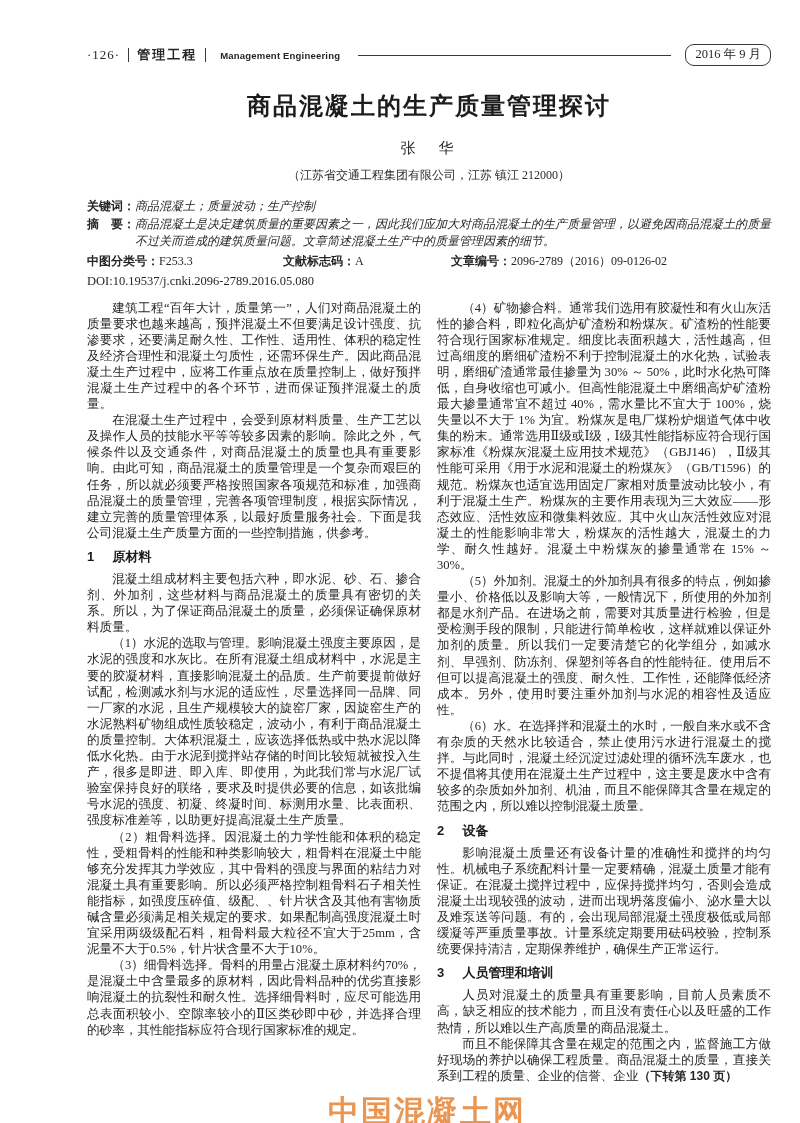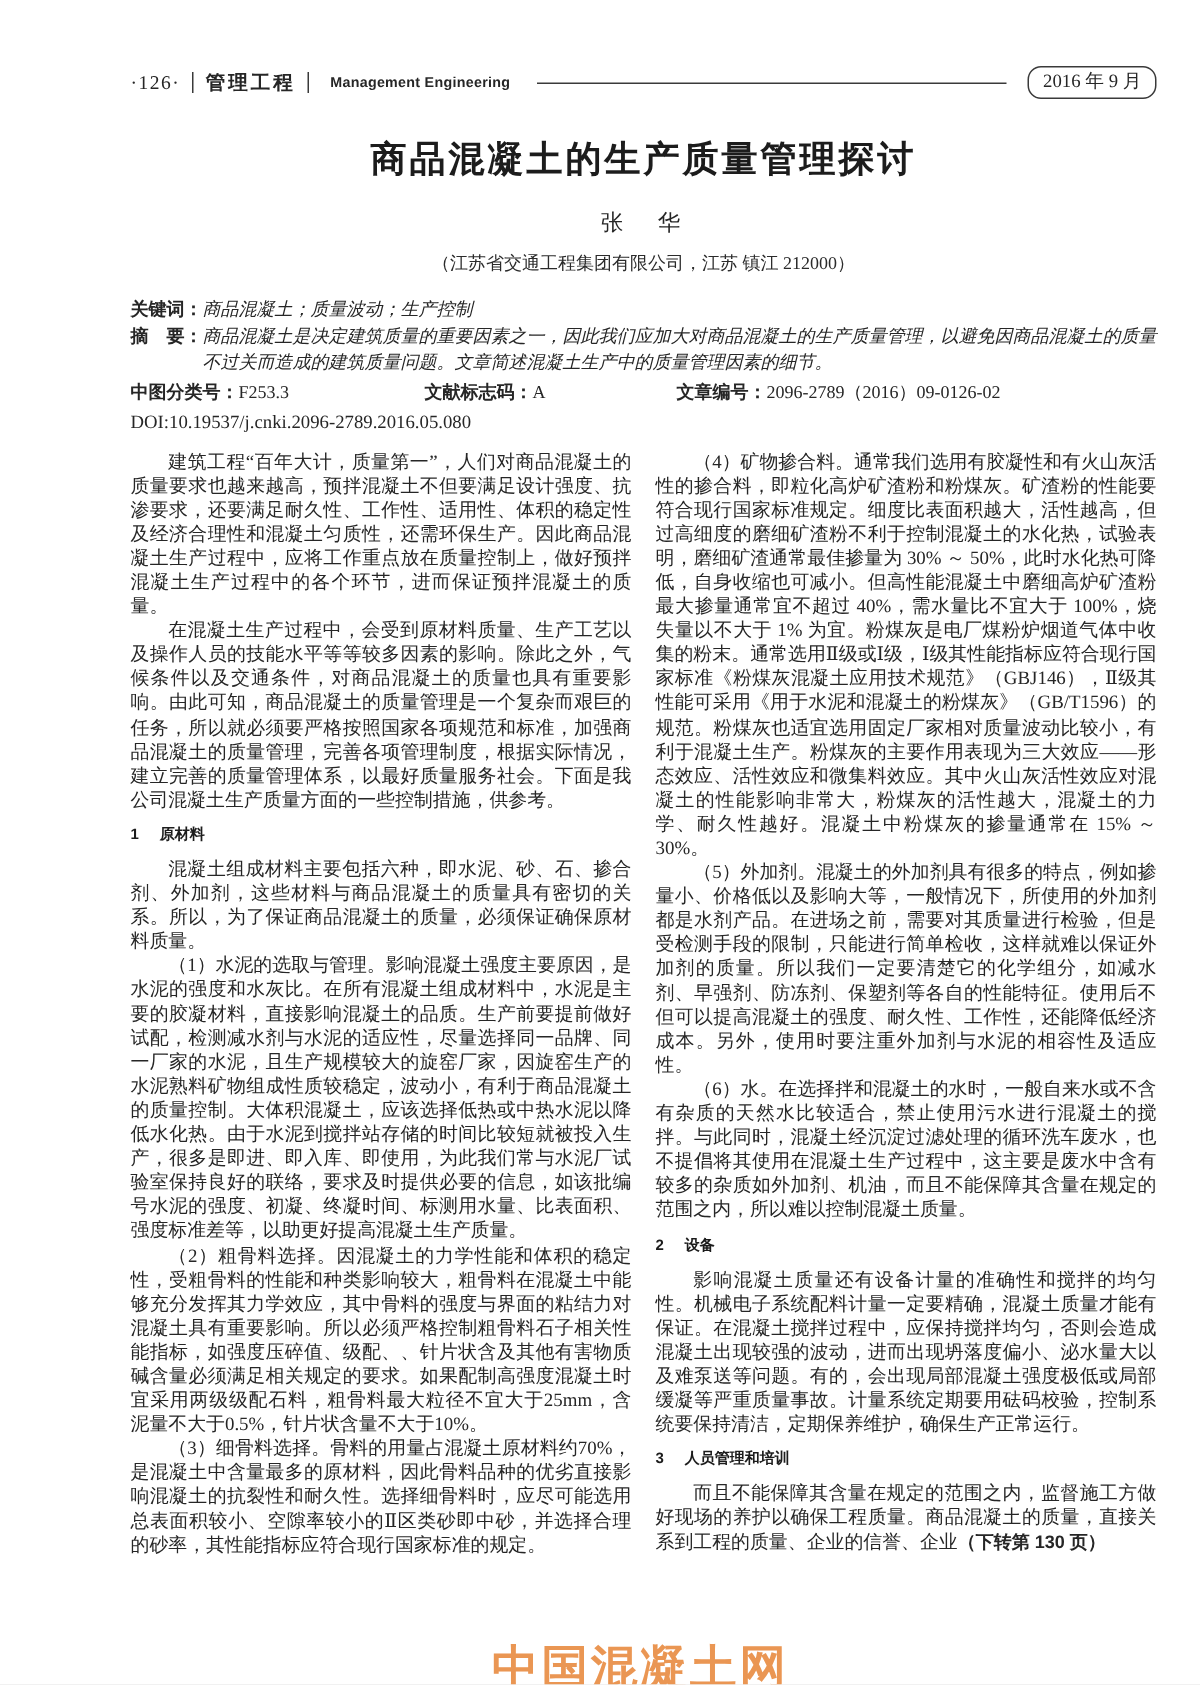--- a/index.html
+++ b/index.html
@@ -52,21 +52,21 @@
     margin:9px 58px 0 58px;
   }
   .col{
     width:334px;
     font-size:12.6px;line-height:16.1px;
     text-align:justify;
   }
   .col p{margin:0;text-indent:2em;}
   .col h2{
     font-family:"Liberation Sans",sans-serif;
-    font-size:10px;font-weight:bold;color:#1c1c1c;
+    font-size:13px;font-weight:bold;color:#1c1c1c;
     margin:8px 0 6px 0;
   }
   .sec-num{margin-right:1.4em;}
   .cont-note{font-weight:bold;font-family:"Liberation Sans",sans-serif;font-size:12px;}
   
   .copyright{
     position:absolute;left:28px;top:1128px;
     color:#a3a3a8;font-size:13px;white-space:pre;
   }
   .watermark{
@@ -139,20 +139,21 @@
       <p>（4）矿物掺合料。通常我们选用有胶凝性和有火山灰活性的掺合料，即粒化高炉矿渣粉和粉煤灰。矿渣粉的性能要符合现行国家标准规定。细度比表面积越大，活性越高，但过高细度的磨细矿渣粉不利于控制混凝土的水化热，试验表明，磨细矿渣通常最佳掺量为 30% ～ 50%，此时水化热可降低，自身收缩也可减小。但高性能混凝土中磨细高炉矿渣粉最大掺量通常宜不超过 40%，需水量比不宜大于 100%，烧失量以不大于 1% 为宜。粉煤灰是电厂煤粉炉烟道气体中收集的粉末。通常选用Ⅱ级或Ⅰ级，Ⅰ级其性能指标应符合现行国家标准《粉煤灰混凝土应用技术规范》（GBJ146），Ⅱ级其性能可采用《用于水泥和混凝土的粉煤灰》（GB/T1596）的规范。粉煤灰也适宜选用固定厂家相对质量波动比较小，有利于混凝土生产。粉煤灰的主要作用表现为三大效应——形态效应、活性效应和微集料效应。其中火山灰活性效应对混凝土的性能影响非常大，粉煤灰的活性越大，混凝土的力学、耐久性越好。混凝土中粉煤灰的掺量通常在 15% ～ 30%。</p>
       <p>（5）外加剂。混凝土的外加剂具有很多的特点，例如掺量小、价格低以及影响大等，一般情况下，所使用的外加剂都是水剂产品。在进场之前，需要对其质量进行检验，但是受检测手段的限制，只能进行简单检收，这样就难以保证外加剂的质量。所以我们一定要清楚它的化学组分，如减水剂、早强剂、防冻剂、保塑剂等各自的性能特征。使用后不但可以提高混凝土的强度、耐久性、工作性，还能降低经济成本。另外，使用时要注重外加剂与水泥的相容性及适应性。</p>
       <p>（6）水。在选择拌和混凝土的水时，一般自来水或不含有杂质的天然水比较适合，禁止使用污水进行混凝土的搅拌。与此同时，混凝土经沉淀过滤处理的循环洗车废水，也不提倡将其使用在混凝土生产过程中，这主要是废水中含有较多的杂质如外加剂、机油，而且不能保障其含量在规定的范围之内，所以难以控制混凝土质量。</p>
       <h2>
         <span class="sec-num">2</span><span>设备</span>
       </h2>
       <p>影响混凝土质量还有设备计量的准确性和搅拌的均匀性。机械电子系统配料计量一定要精确，混凝土质量才能有保证。在混凝土搅拌过程中，应保持搅拌均匀，否则会造成混凝土出现较强的波动，进而出现坍落度偏小、泌水量大以及难泵送等问题。有的，会出现局部混凝土强度极低或局部缓凝等严重质量事故。计量系统定期要用砝码校验，控制系统要保持清洁，定期保养维护，确保生产正常运行。</p>
       <h2>
         <span class="sec-num">3</span><span>人员管理和培训</span>
       </h2>
+      <p>人员对混凝土的质量具有重要影响，目前人员素质不高，缺乏相应的技术能力，而且没有责任心以及旺盛的工作热情，所以难以生产高质量的商品混凝土。</p>
       <p><span>而且不能保障其含量在规定的范围之内，监督施工方做好现场的养护以确保工程质量。商品混凝土的质量，直接关系到工程的质量、企业的信誉、企业</span><span class="cont-note">（下转第 130 页）</span></p>
     </div>
 
   </div>
 
   <div class="copyright">?1994-2017 China Academic Journal Electronic Publishing House. All rights reserved.    http://www.cnki.net</div>
   <div class="watermark">中国混凝土网</div>
 
 </div>
 

